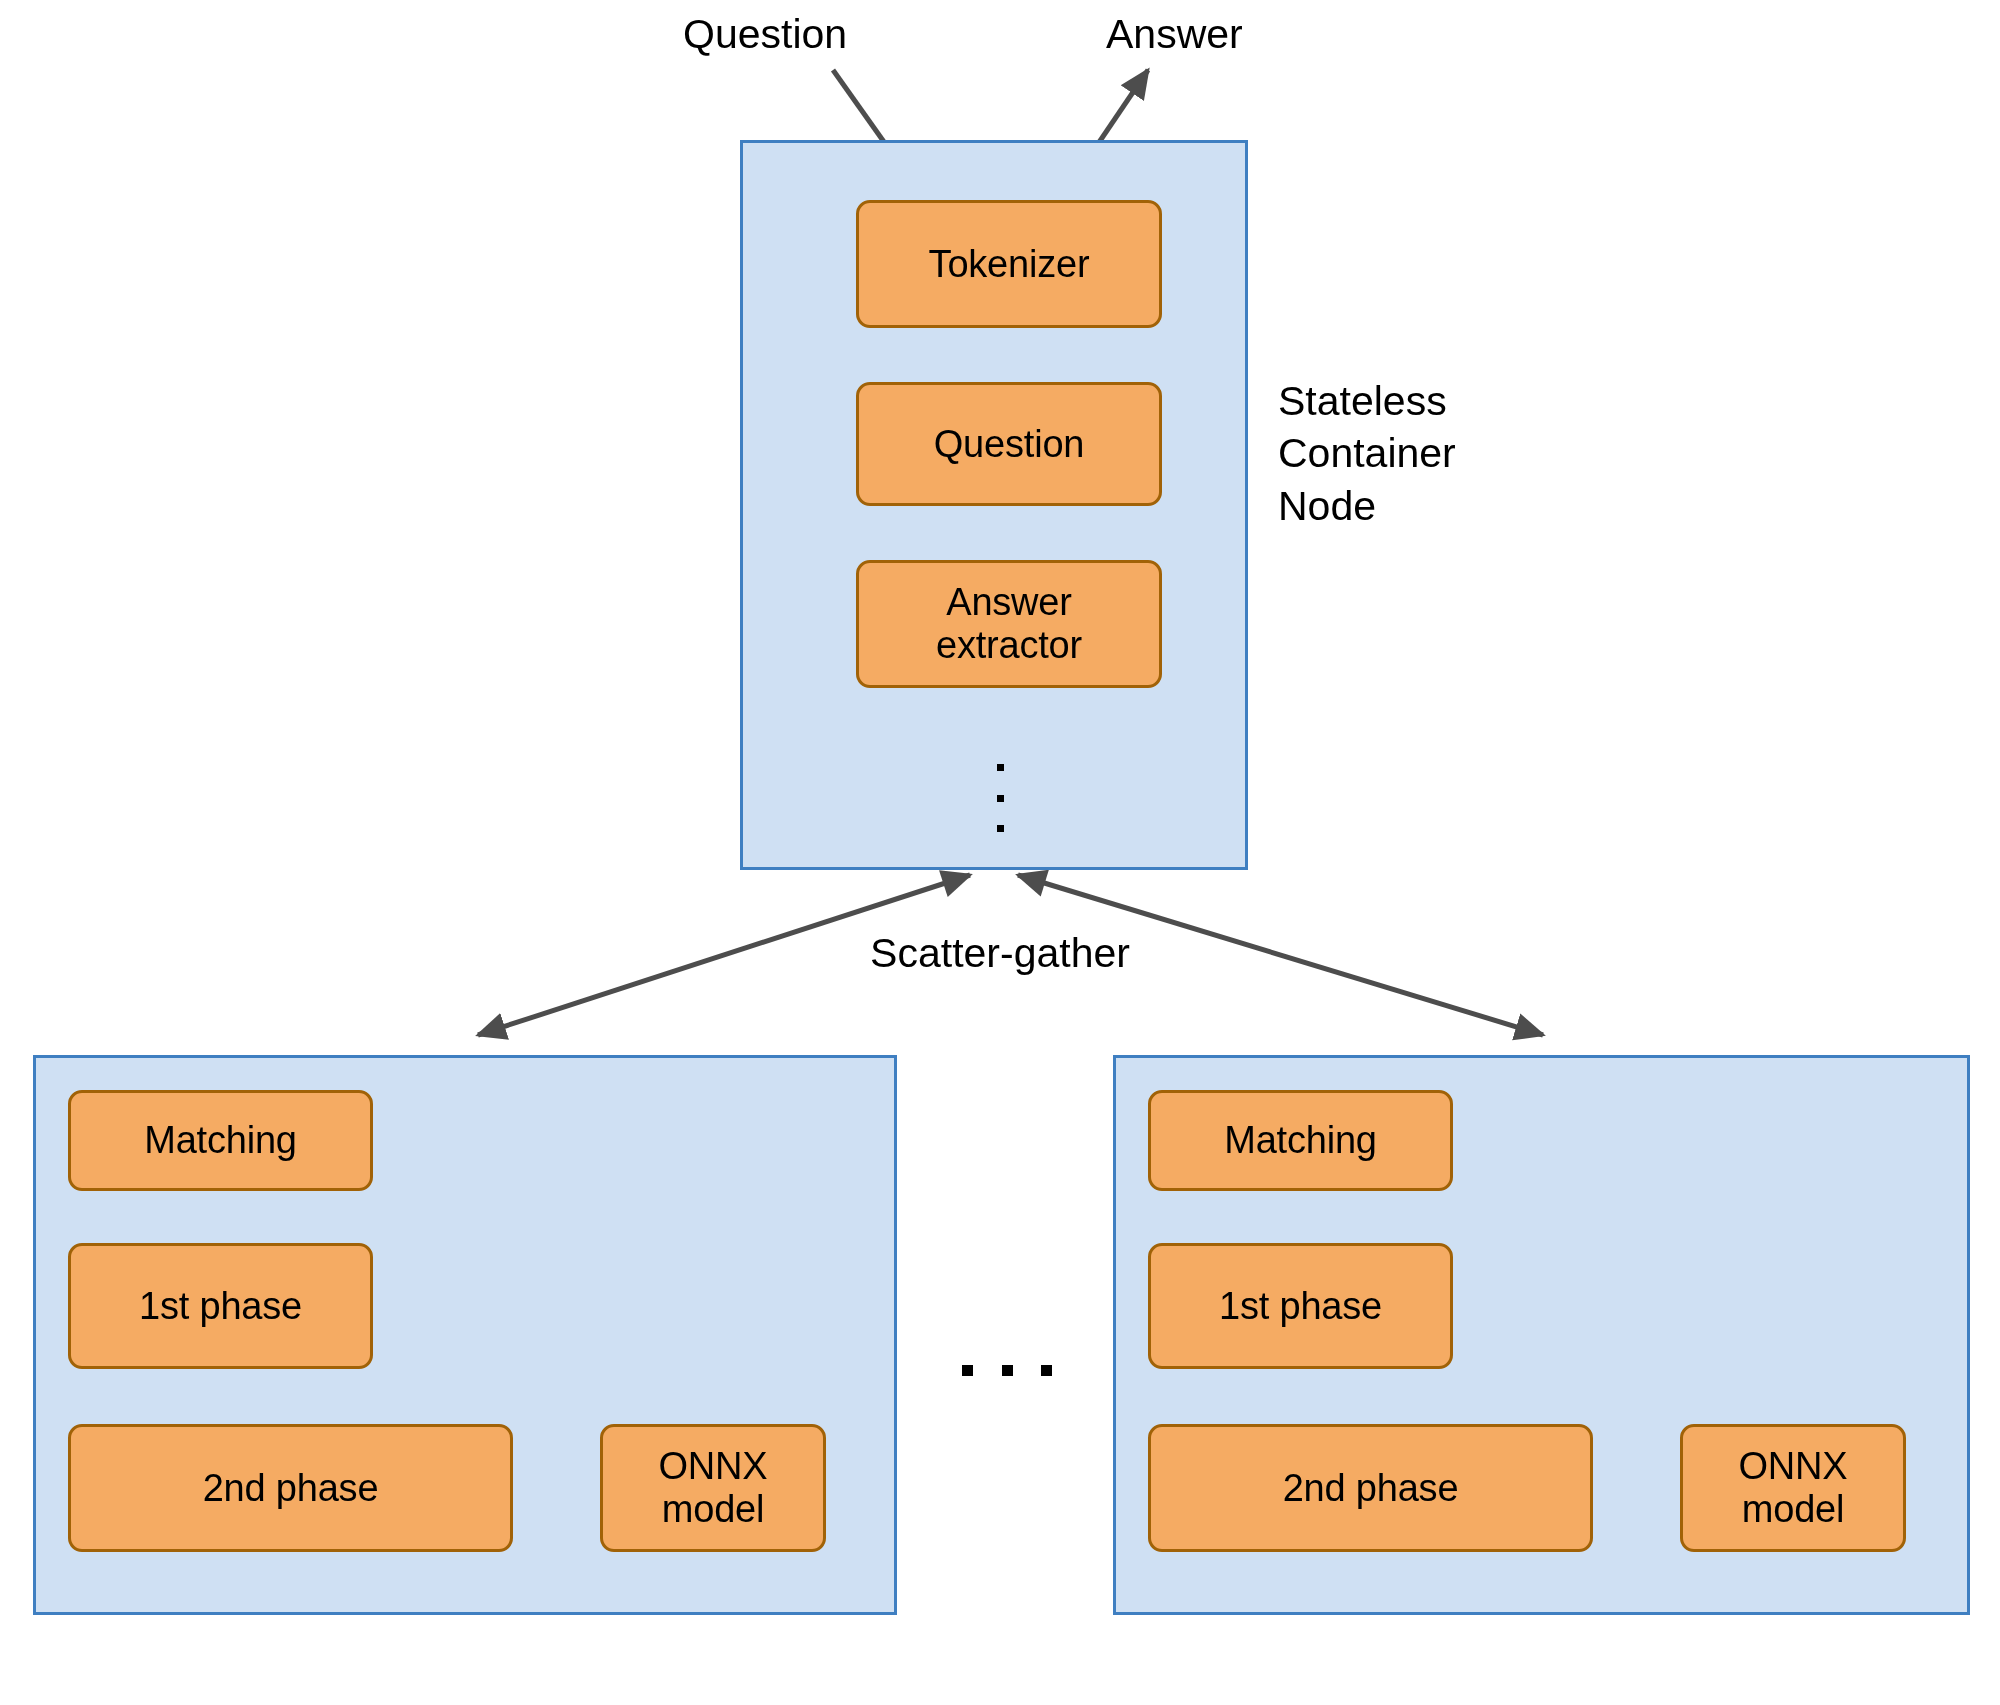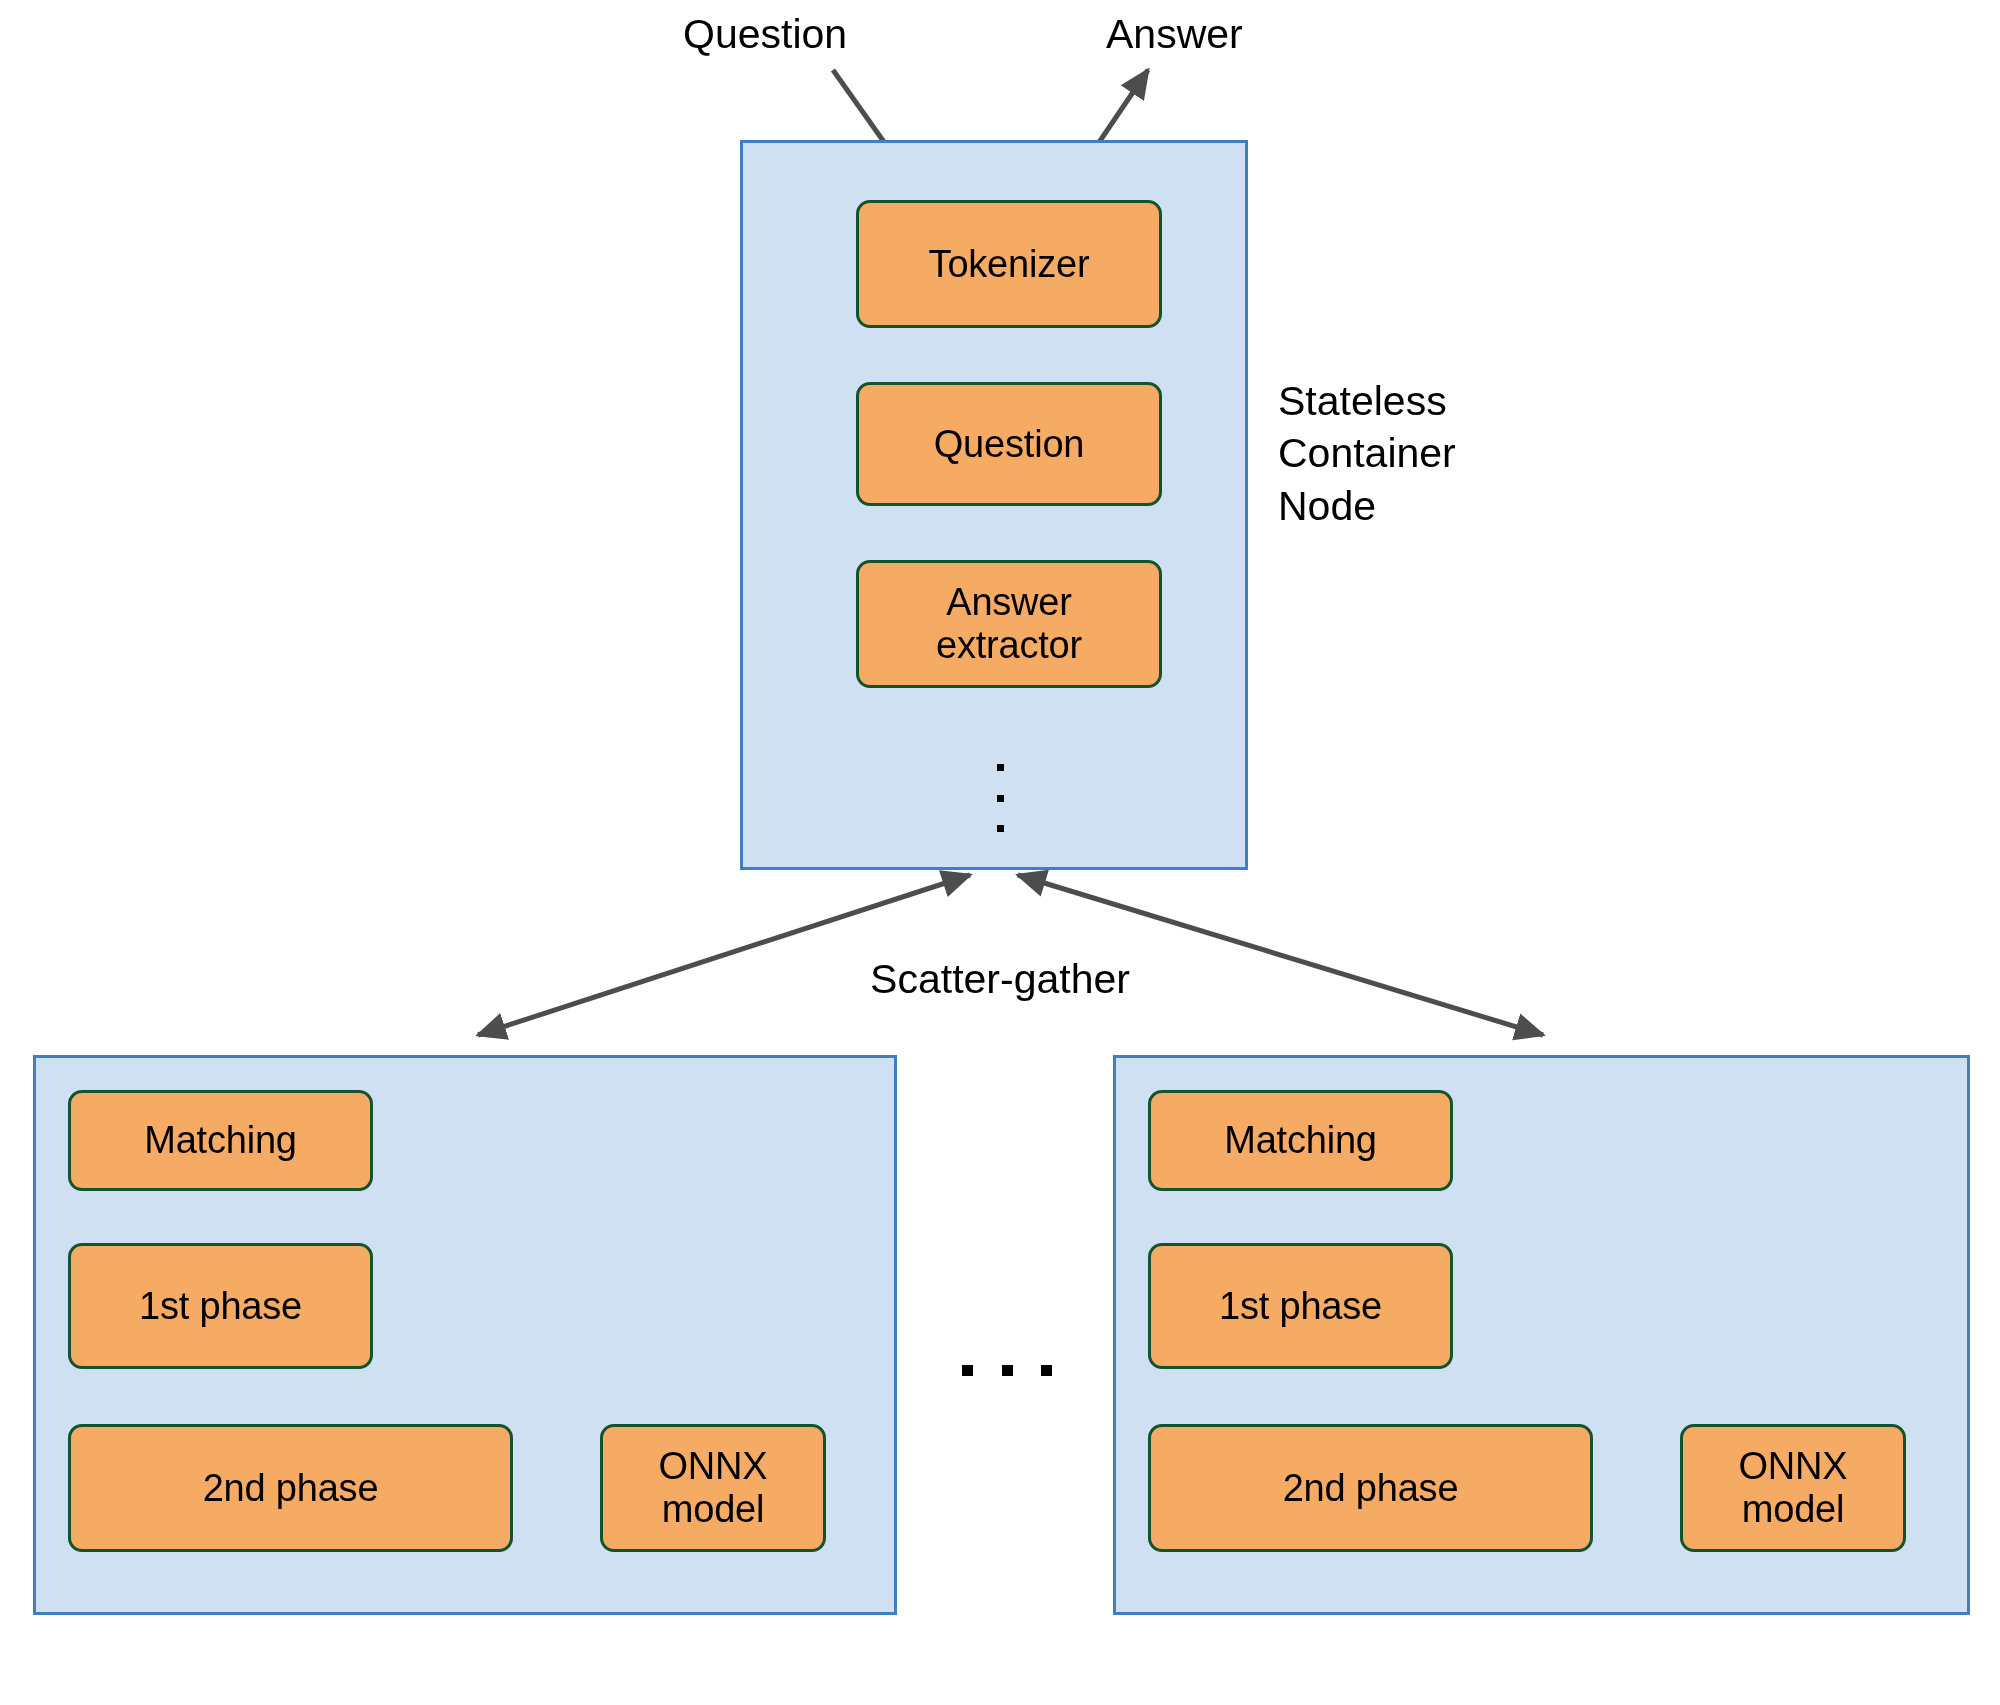--- a/index.html
+++ b/index.html
@@ -30,21 +30,21 @@
   .container-node {
     position: absolute;
     background: #cfe0f3;
     border: 3px solid #3f7fc1;
     box-sizing: border-box;
   }
   
   .proc-box {
     position: absolute;
     background: #f5ab63;
-    border: 3px solid #14532d;
+    border: 3px solid #a16207;
     border-radius: 14px;
     box-sizing: border-box;
     display: flex;
     align-items: center;
     justify-content: center;
     text-align: center;
     font-size: 38px;
     line-height: 1.12;
     color: #000000;
     letter-spacing: -0.2px;
@@ -155,21 +155,21 @@
   <div class="vdots" style="left:997px; top:764px; width:7px; height:68px;">
     <span></span>
       <span></span>
       <span></span>
   </div>
 
   <div class="free-label multiline" style="left:1278px; top:375px;">Stateless
 Container
 Node</div>
 
-  <div class="center-label" style="left:840px; top:956px; width:320px;">Scatter-gather</div>
+  <div class="center-label" style="left:840px; top:930px; width:320px;">Scatter-gather</div>
 
   <div class="container-node" style="left:33px; top:1055px; width:864px; height:560px;">
   </div>
 
   <div class="proc-box" style="left:68px; top:1090px; width:305px; height:101px;">Matching</div>
 
   <div class="proc-box" style="left:68px; top:1243px; width:305px; height:126px;">1st phase</div>
 
   <div class="proc-box" style="left:68px; top:1424px; width:445px; height:128px;">2nd phase</div>
 

